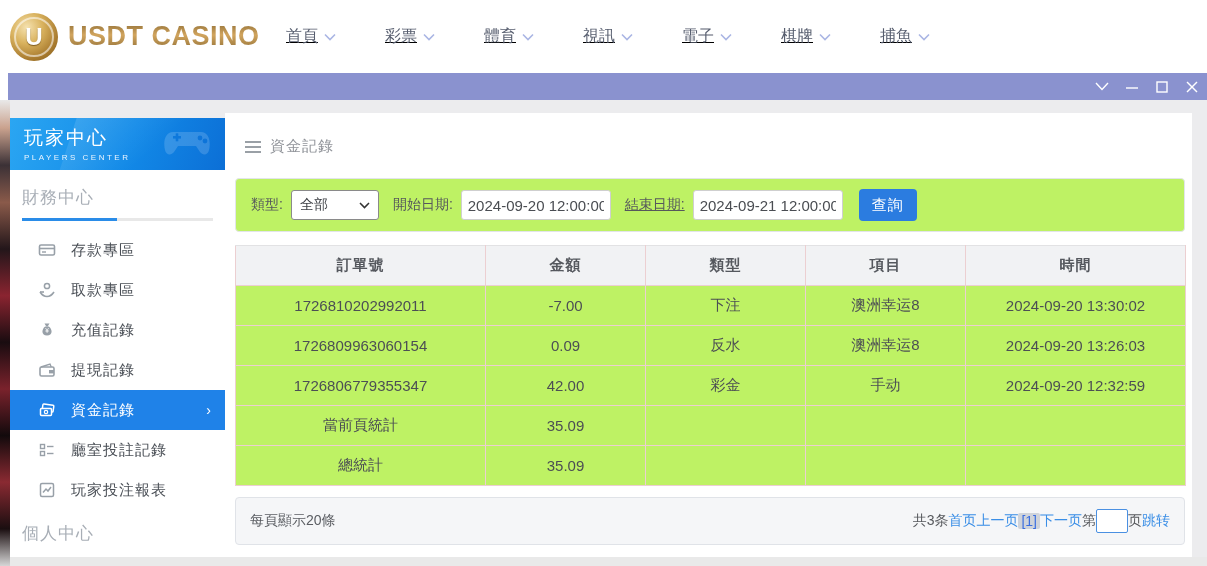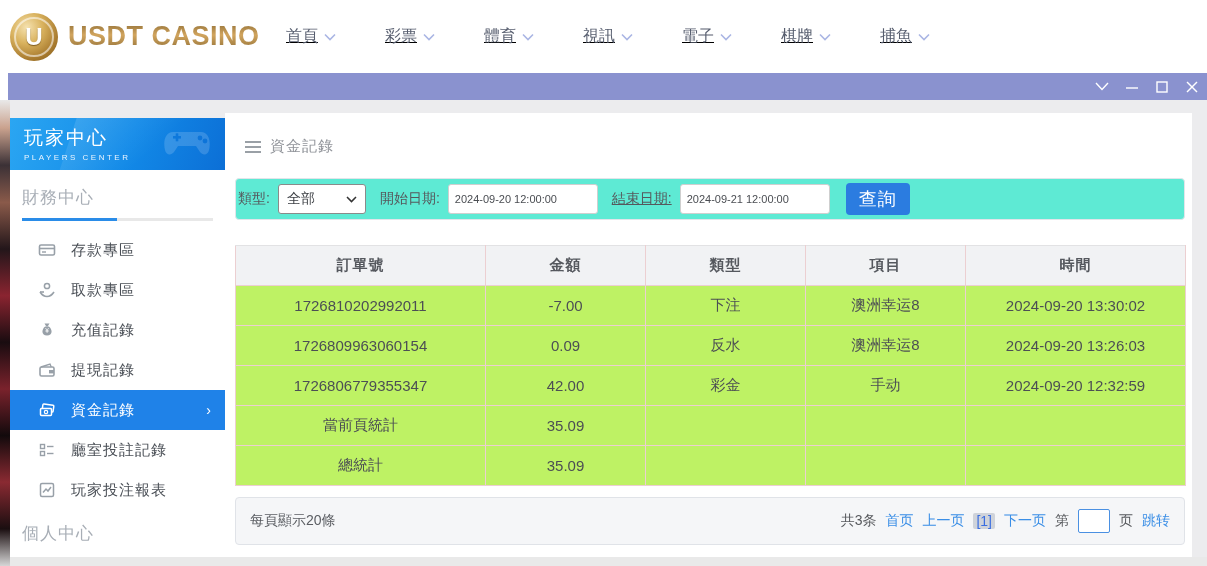--- a/index.html
+++ b/index.html
@@ -67,52 +67,52 @@
   .side-section-bottom { padding:12px 12px 0 12px; }
 
   
   .main { position:absolute; left:225px; top:113px; width:967px; height:444px; background:#ffffff; }
   .page-header { position:absolute; left:20px; top:24px; display:flex; align-items:center; gap:9px; }
   .hamburger { display:flex; flex-direction:column; gap:3px; }
   .hamburger i { display:block; width:16px; height:2px; background:#9aa0a6; }
   .page-title { font-size:15px; color:#909399; letter-spacing:1px; }
 
   .filter-panel {
-    position:absolute; left:10px; top:65px; width:950px; height:42px;
-    background:#5eead4; border:1px solid #e2e5ea; border-radius:4px;
-    display:flex; align-items:center; padding-left:2px;
+    position:absolute; left:10px; top:65px; width:950px; height:54px;
+    background:#bef264; border:1px solid #e2e5ea; border-radius:4px;
+    display:flex; align-items:center; padding-left:15px;
   }
   .f-label { font-size:14px; color:#56585c; }
   .type-select {
     margin-left:8px; width:88px; height:30px; background:#ffffff; border:1px solid #8a8a8a; border-radius:3px;
     display:flex; align-items:center; justify-content:space-between; padding:0 8px; cursor:pointer;
   }
   .type-select .sel-text { font-size:14px; color:#3c3f44; }
   .date-input, .f-input {
     margin-left:8px; width:150px; height:30px; background:#ffffff; border:1px solid #cfcfcf; border-radius:3px;
-    font-size:11px; color:#4a4d52; padding:0 6px; font-family:"Liberation Sans","DejaVu Sans",sans-serif;
+    font-size:15px; color:#4a4d52; padding:0 6px; font-family:"Liberation Sans","DejaVu Sans",sans-serif;
   }
   .search-btn {
     margin-left:16px; height:32px; padding:0 13px; background:#2b7ce0; color:#ffffff; border:none; border-radius:4px;
-    font-size:18px; letter-spacing:1px; cursor:pointer; font-family:inherit;
+    font-size:15px; letter-spacing:1px; cursor:pointer; font-family:inherit;
   }
 
   .data-table { position:absolute; left:10px; top:132px; width:950px; border-collapse:collapse; table-layout:fixed;border-radius:32px; }
   .data-table th, .data-table td { border:1px solid #eccfd1; height:40px; text-align:center; overflow:hidden; white-space:nowrap; }
   .data-table th { background:#f1f2f4; border-top-color:#e4e4e6; font-size:15px; color:#55585e; font-weight:bold; letter-spacing:1px; }
   .data-table td { background:#bef264; font-size:15px; color:#4c4f54; }
   .data-table tr:first-child th { border-top:1px solid #e2e2e4; }
 
   .table-footer {
     position:absolute; left:10px; top:384px; width:950px; height:48px;
     background:#f5f6f8; border:1px solid #e0e3e8; border-radius:4px;
     display:flex; align-items:center; justify-content:space-between; padding:0 14px;
   }
   .per-page { font-size:14px; color:#5a5d62; }
-  .pager { display:flex; align-items:center; gap:9px; font-size:14px; }
+  .pager { display:flex; align-items:center; font-size:14px; }
   .pg-total { color:#56585c; }
   .pg-link { color:#3a8ee6; cursor:pointer; text-decoration:none; }
   .pg-current { color:#3a6ee0; background:#cfd3da; padding:0 3px; border-radius:2px; }
   .pg-text { color:#56585c; }
   .jump-input { width:32px; height:24px; border:1px solid #4a90e2; border-radius:2px; background:#fff; font-size:13px; text-align:center; }
 
   .bottom-strip { position:absolute; left:10px; top:557px; width:1197px; height:9px; background:#e9e9e9; }
 </style>
 </head>
 <body>

